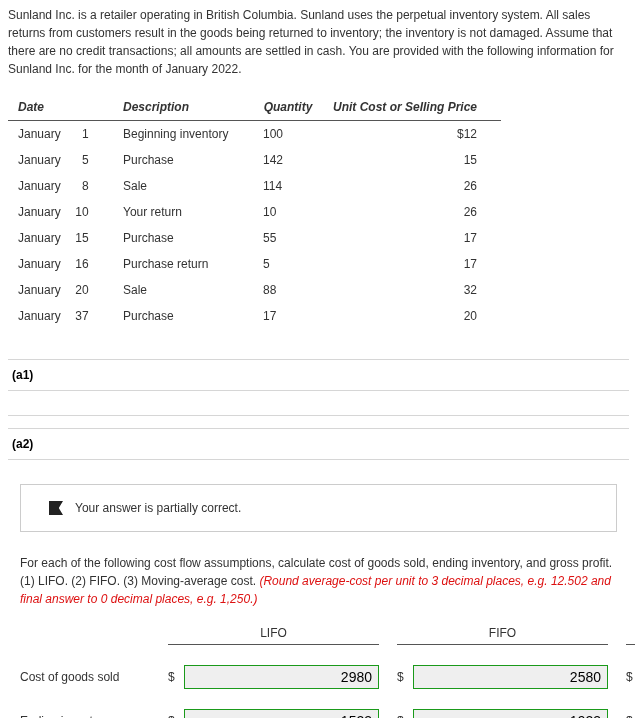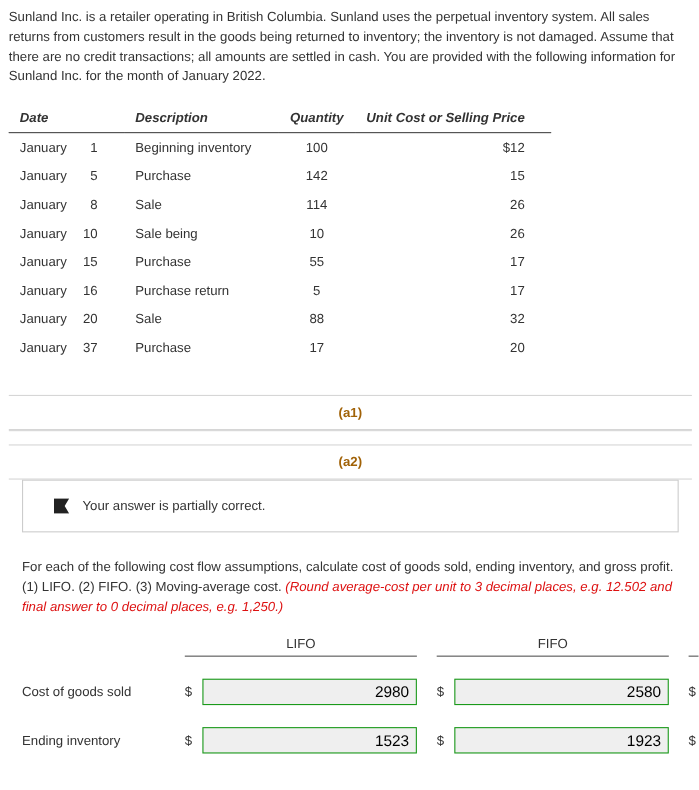--- a/index.html
+++ b/index.html
@@ -24,31 +24,31 @@
   }
   table.txn th {
     border-bottom: 1px solid #555;
     font-weight: bold;
     white-space: nowrap;
     font-style: italic;
   }
   table.txn .date-col { width: 105px; }
   table.txn .date-num { display: inline-block; width: 22px; text-align: right; margin-left: 6px; }
   table.txn .desc-col { width: 140px; }
-  table.txn .qty-col { width: 70px; text-align: center; }
+  table.txn .qty-col { width: 70px; text-align: left; }
   table.txn .price-col { width: 170px; text-align: right; padding-right: 24px; }
   table.txn th.qty-col, table.txn th.price-col { text-align: center; }
   .section-label {
-    color: #a16207;
+    color: #000000;
     font-weight: bold;
     padding: 8px 4px;
     border-top: 1px solid #d6d6d6;
     border-bottom: 1px solid #d6d6d6;
+    margin-bottom: 24px;
     position: relative;
-    text-align: center;
   }
   .section-label.a2 { border-top: none; }
   .section-gap { height: 14px; border-top: 1px solid #d6d6d6; border-bottom: 1px solid #d6d6d6; margin-bottom:0; }
   .partial-box {
     border: 1px solid #ccc;
     margin: 0 12px 22px 12px;
     padding: 16px 28px;
     display: flex;
     align-items: center;
     gap: 12px;
@@ -118,21 +118,21 @@
         <td class="price-col">15</td>
       </tr>
       <tr>
         <td class="date-col">January<span class="date-num">8</span></td>
         <td class="desc-col">Sale</td>
         <td class="qty-col">114</td>
         <td class="price-col">26</td>
       </tr>
       <tr>
         <td class="date-col">January<span class="date-num">10</span></td>
-        <td class="desc-col">Sale being</td>
+        <td class="desc-col">Your return</td>
         <td class="qty-col">10</td>
         <td class="price-col">26</td>
       </tr>
       <tr>
         <td class="date-col">January<span class="date-num">15</span></td>
         <td class="desc-col">Purchase</td>
         <td class="qty-col">55</td>
         <td class="price-col">17</td>
       </tr>
       <tr>

